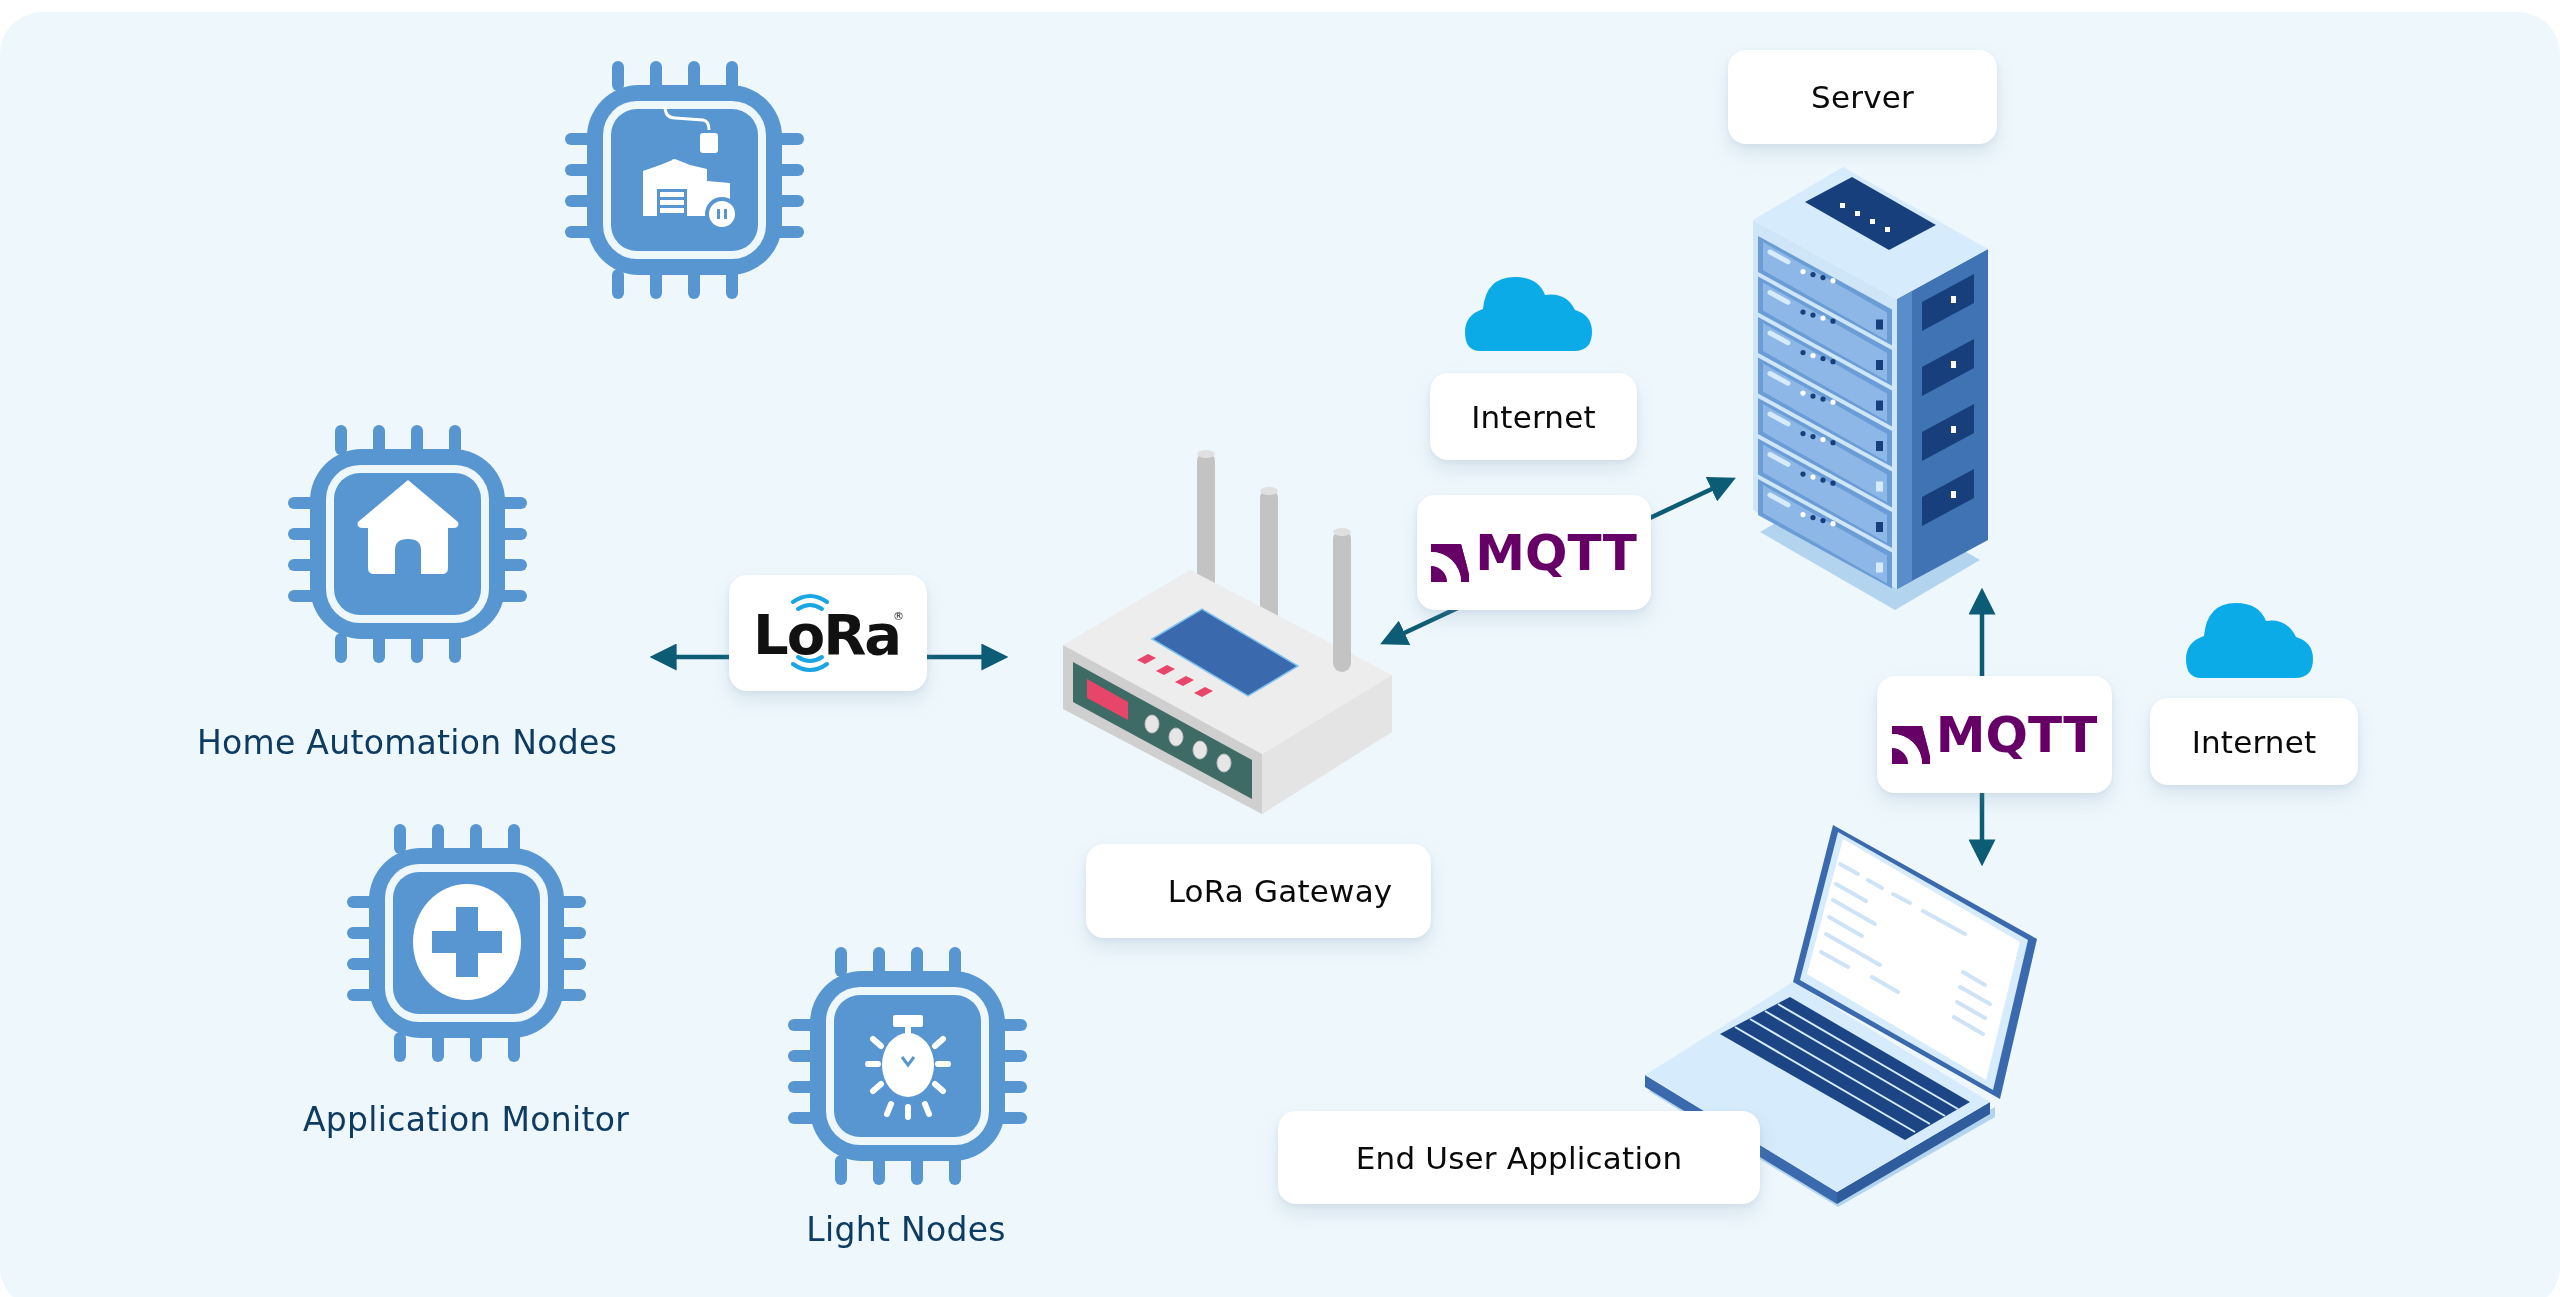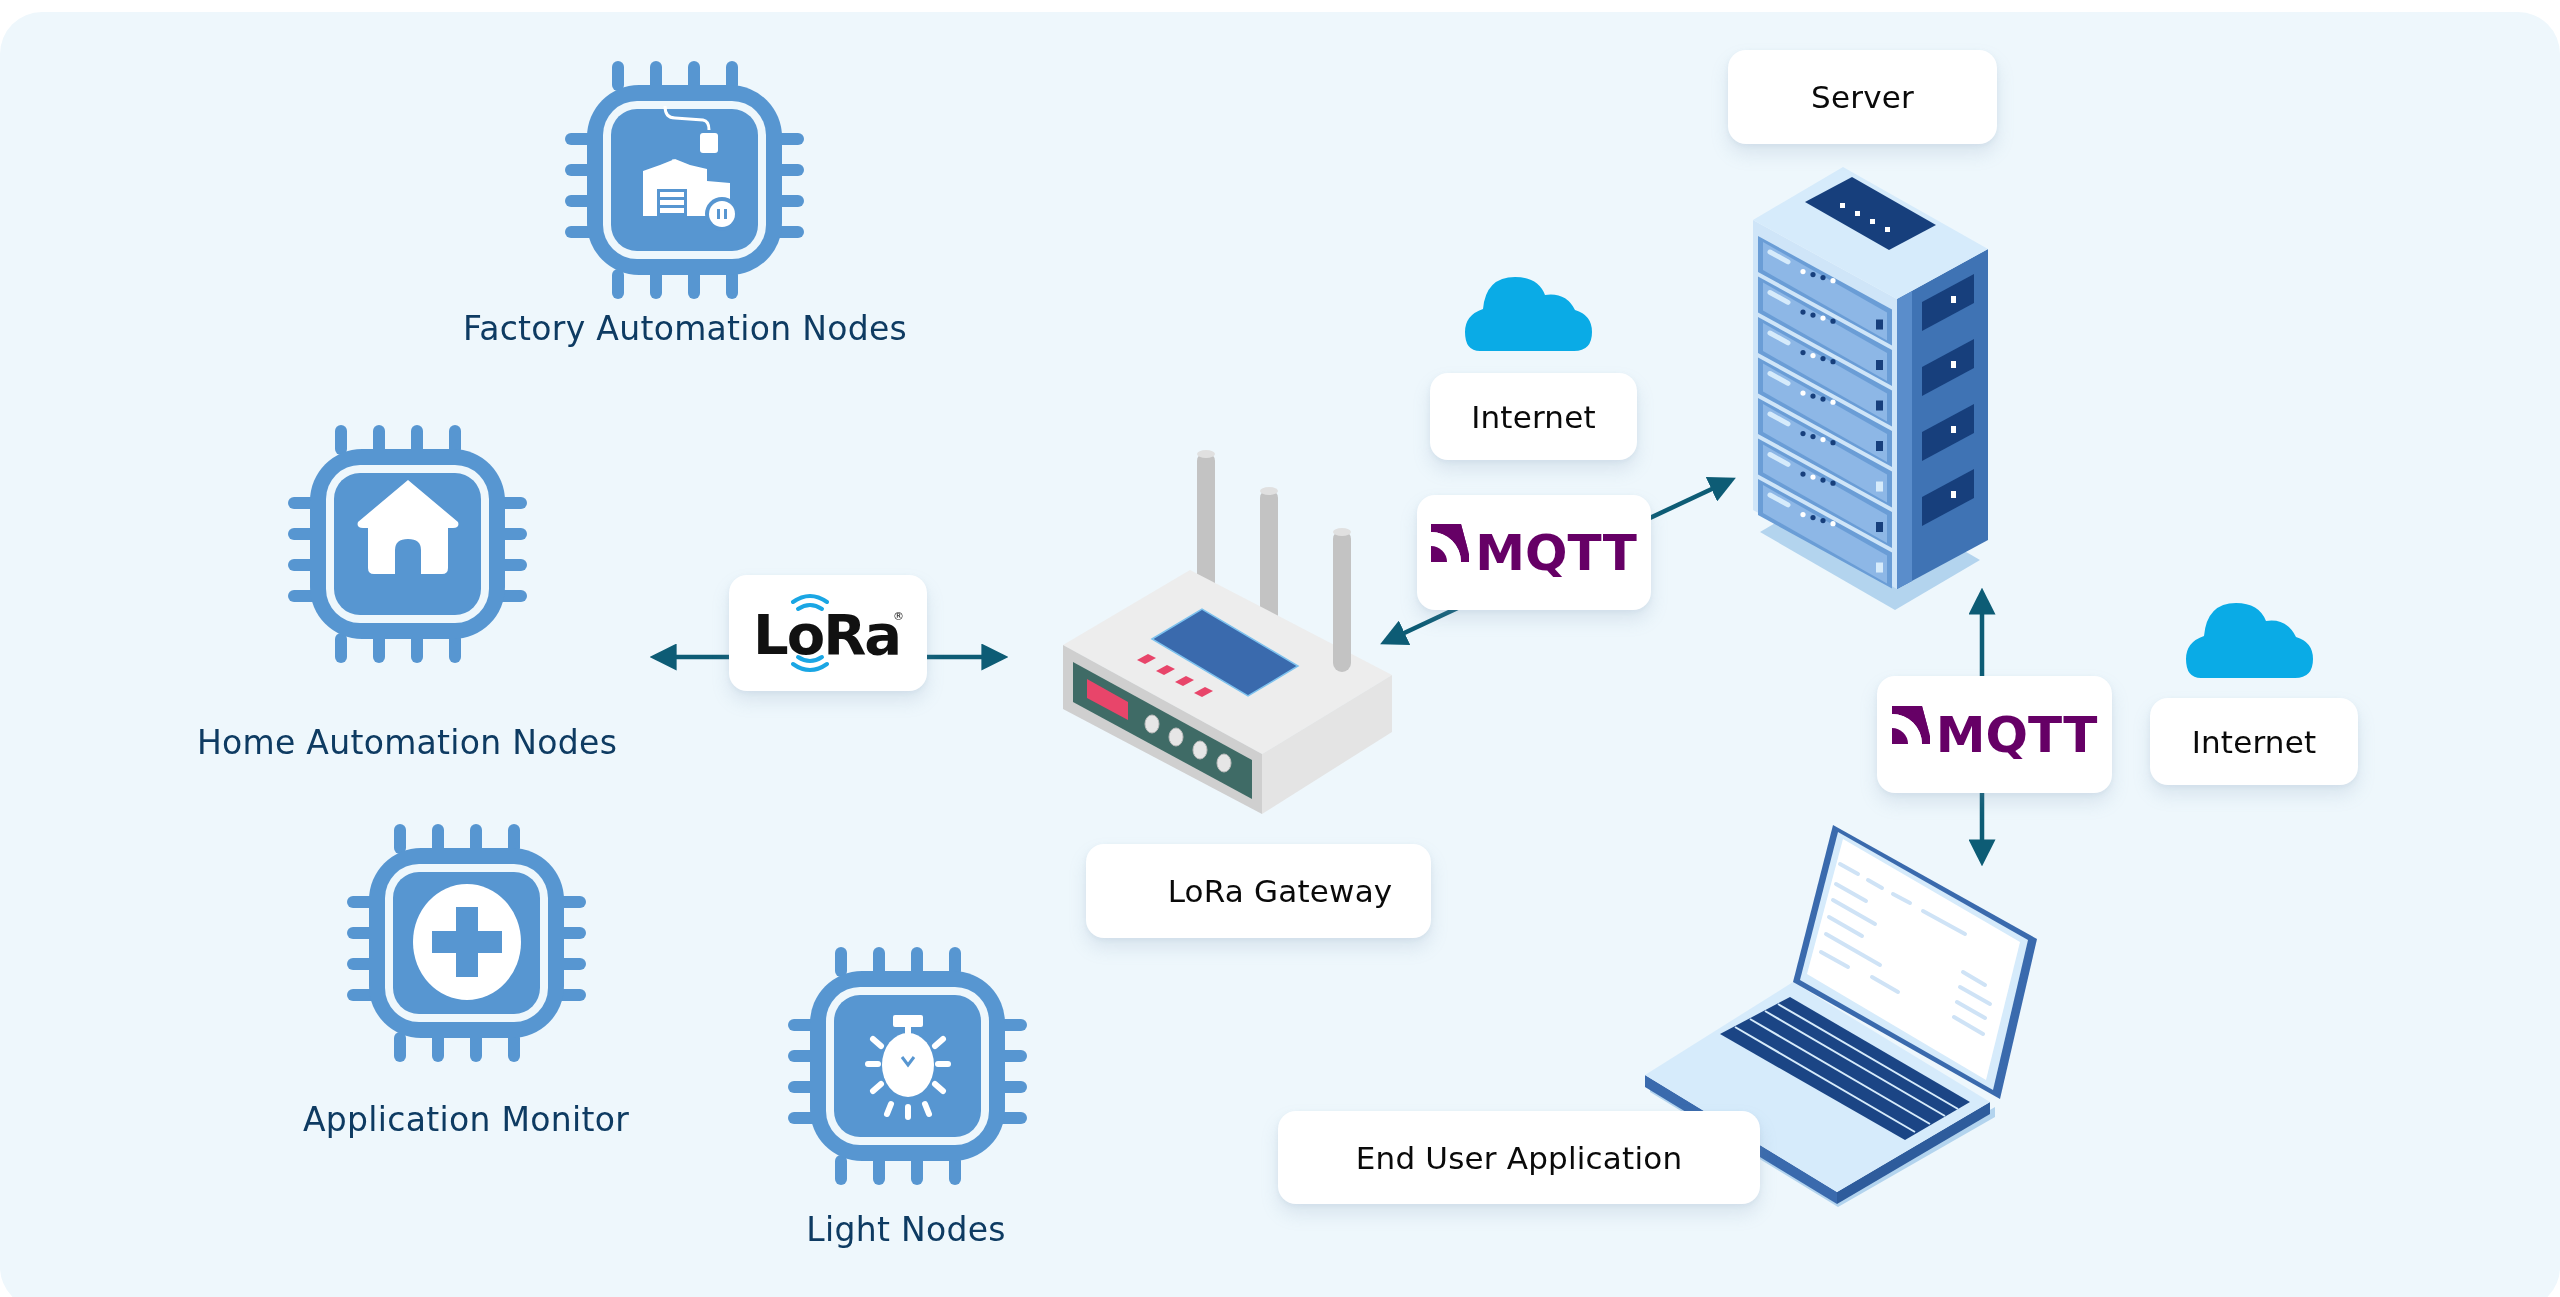--- a/index.html
+++ b/index.html
@@ -7,21 +7,21 @@
          font-family: "DejaVu Sans", "Liberation Sans", sans-serif; }
   #canvas { position: absolute; left: 0; top: 12px; width: 2560px; height: 1297px;
             background: #eef7fc; border-radius: 42px; overflow: hidden; }
   #art { position: absolute; left: 0; top: 0; }
   .card { position: absolute; background: #ffffff; border-radius: 18px;
           box-shadow: 0 10px 18px rgba(120,150,175,0.18), 0 2px 5px rgba(120,150,175,0.10);
           display: flex; align-items: center; justify-content: center; }
   .card-text { color: #0a0a0a; font-size: 31px; letter-spacing: 0.2px; white-space: nowrap; }
   .node-label { position: absolute; color: #0e3b62; font-size: 33px; white-space: nowrap;
                 text-align: center; transform: translateX(-50%); letter-spacing: 0.3px; }
-  .mqtt-logo { display: flex; align-items: flex-start; gap: 6px; }
+  .mqtt-logo { display: flex; align-items: flex-end; gap: 6px; }
   .mqtt-text { color: #660066; font-weight: bold; font-size: 50px; letter-spacing: 0px;
                font-family: "DejaVu Sans", sans-serif; }
   .lora-logo { position: relative; width: 150px; height: 90px; }
   .lora-text { position: absolute; left: 0; top: 14px; font-weight: bold; font-size: 56px;
                color: #111111; letter-spacing: -2px; font-family: "DejaVu Sans", sans-serif; }
   .lora-reg { position: absolute; left: 140px; top: 22px; font-size: 11px; color: #222; }
 </style>
 </head>
 <body>
 
@@ -336,18 +336,17 @@
   </div>
 
   <div class="card" style="left:1086px; top:832px; width:302px; height:94px;padding-left:43px;">
     <span class="card-text">LoRa Gateway</span>
   </div>
 
   <div class="card" style="left:1278px; top:1099px; width:482px; height:93px;">
     <span class="card-text">End User Application</span>
   </div>
 
-  <div class="node-label" style="left:685px; top:297px;">Factory Automation Nodes</div>
   <div class="node-label" style="left:407px; top:690px;margin-top:21px;">Home Automation Nodes</div>
   <div class="node-label" style="left:466px; top:1088px;">Application Monitor</div>
   <div class="node-label" style="left:906px; top:1198px;">Light Nodes</div>
 
 </div>
 
 </body></html>

